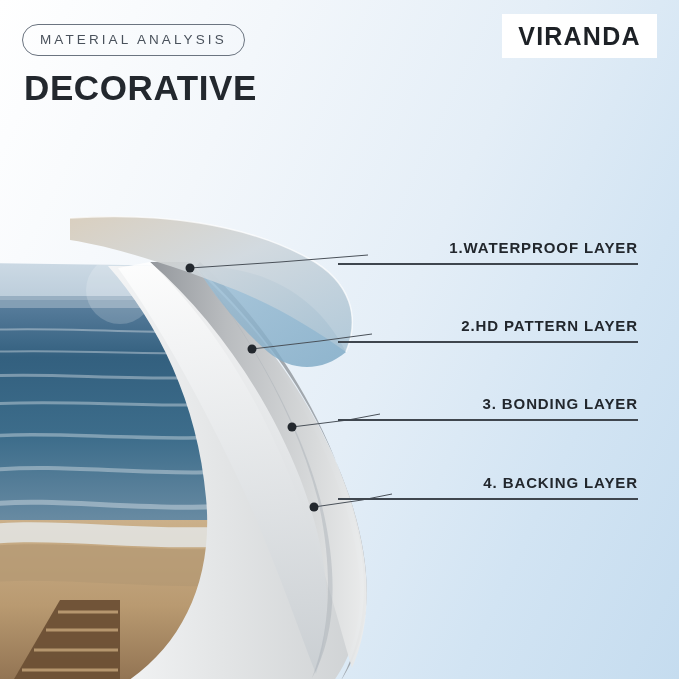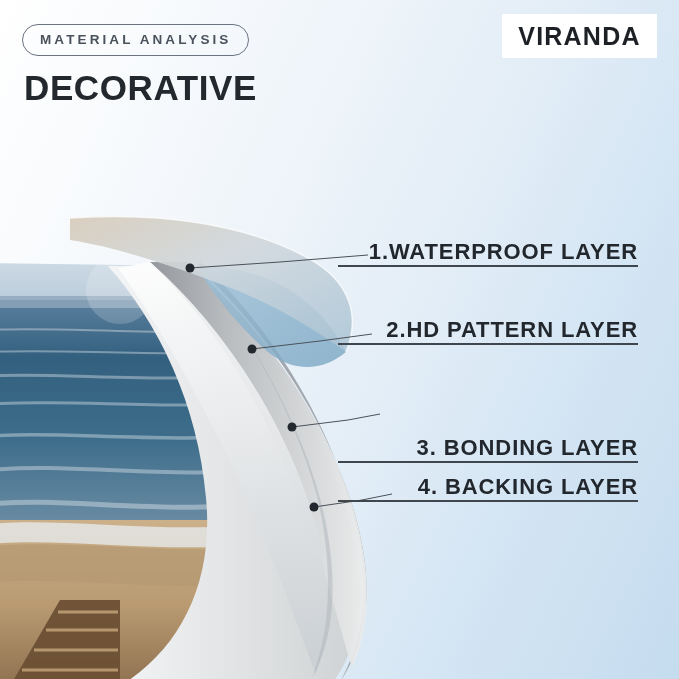--- a/index.html
+++ b/index.html
@@ -24,21 +24,21 @@
   #eyebrow {
     position: absolute;
     left: 22px;
     top: 24px;
     border: 1.5px solid #6b7480;
     border-radius: 16px;
     padding: 7px 17px 8px 17px;
     font-size: 13.5px;
     letter-spacing: 3.1px;
     color: #4a525c;
-    font-weight: 700;
+    font-weight: 400;
     white-space: nowrap;
   }
   #title-block {
     position: absolute;
     left: 24px;
     top: 66px;
     color: #23282e;
     font-weight: bold;
     font-size: 35px;
     letter-spacing: 0.6px;
@@ -67,35 +67,36 @@
   }
 
   
   .layer-row {
     position: absolute;
     right: 41px;
     width: 300px;
     text-align: right;
   }
   .layer-label {
-    font-size: 22px;
+    font-size: 15px;
     font-weight: bold;
     letter-spacing: 0.9px;
     color: #22272d;
     white-space: nowrap;
+    padding-bottom: 7px;
     display: block;
   }
   .layer-underline {
     height: 1.5px;
     background: #3f464e;
     width: 100%;
   }
   #row-0 { top: 239px; }
   #row-1 { top: 317px; }
-  #row-2 { top: 395px; margin-top: 40px; }
+  #row-2 { top: 395px; }
   #row-3 { top: 474px; }
 
   
   #leaders {
     position: absolute;
     left: 0;
     top: 0;
     width: 679px;
     height: 679px;
     pointer-events: none;

